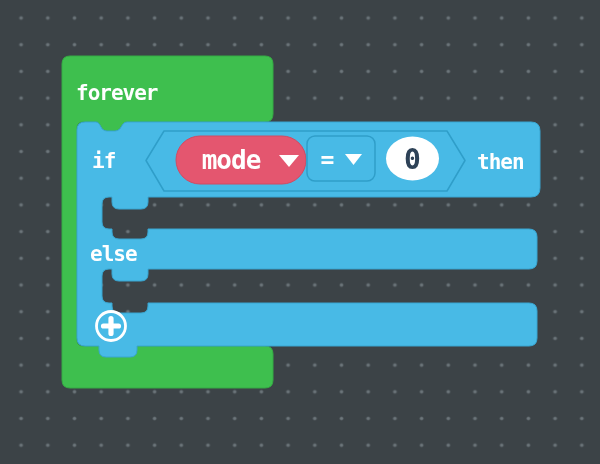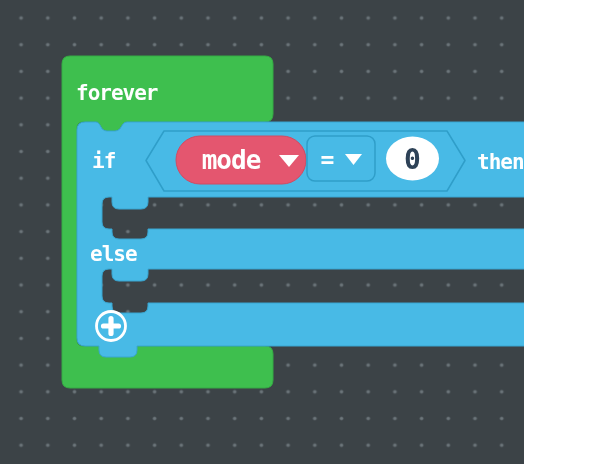--- a/index.html
+++ b/index.html
@@ -1,18 +1,18 @@
 <!DOCTYPE html>
 <html><head>
 <meta charset="utf-8">
 <style>
   html, body { margin: 0; padding: 0; }
   .stage {
     position: relative;
-    width: 524px;
+    width: 600px;
     height: 464px;
     overflow: hidden;
     background: #3C4347;
     font-family: "DejaVu Sans Mono", monospace;
   }
   svg { display: block; }
   .block-label {
     font-family: "DejaVu Sans Mono", monospace;
     font-weight: bold;
     fill: #ffffff;

